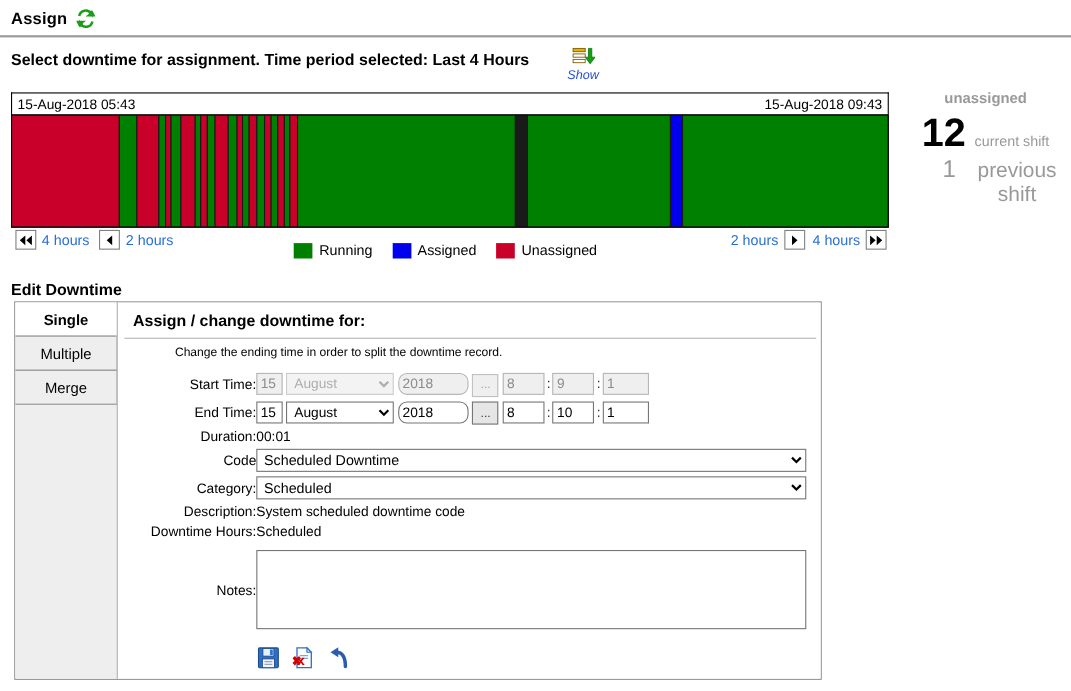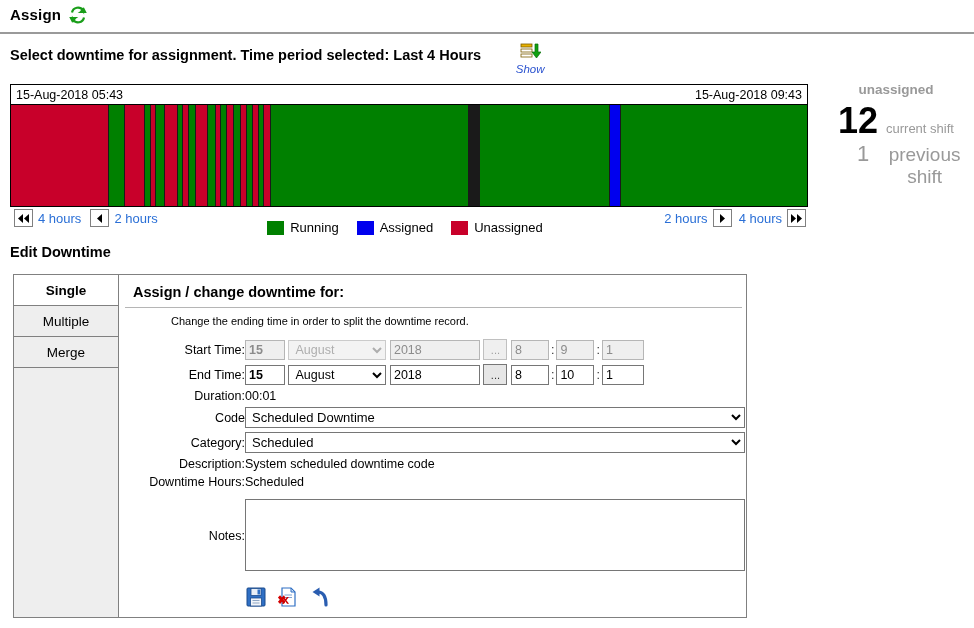--- a/index.html
+++ b/index.html
@@ -9,23 +9,23 @@
     background: #ffffff;
     font-family: "Liberation Sans", sans-serif;
     font-size: 13px;
     color: #000000;
     overflow: hidden;
   }
 
   
   #page-title-bar {
     display: flex;
-    align-items: flex-start;
+    align-items: flex-end;
     gap: 8px;
-    padding: 6px 0 14px 10px;
+    padding: 6px 0 6px 10px;
     border-bottom: 2px solid #9a9a9a;
     height: 34px;
   }
   #page-title-bar .title {
     font-weight: bold;
     font-size: 15px;
     letter-spacing: .2px;
   }
   .refresh-icon { width: 18px; height: 18px; display: block; }
 
@@ -170,35 +170,35 @@
   }
   #stat-previous-label {
     color: #999999;
     font-size: 19px;
     margin-left: 8px;
   }
 
   
   #edit-heading {
     position: absolute;
-    left: 10px; top: 244px;
+    left: 10px; top: 256px;
     font-weight: bold;
     font-size: 14.5px;
   }
   #edit-panel {
     position: absolute;
     left: 13px; top: 274px;
     width: 734px;
     height: 344px;
     display: flex;
     border: 1px solid #808080;
     background: #fff;
   }
   #tab-column {
-    width: 105px;
+    width: 93px;
     border-right: 1px solid #808080;
     background: #eeeeee;
     display: flex;
     flex-direction: column;
   }
   .tab {
     height: 31px;
     display: flex; align-items: center; justify-content: center;
     border-bottom: 1px solid #808080;
     cursor: pointer;
@@ -251,22 +251,22 @@
     font-size: 12.5px;
     background: #fff;
     color: #000;
     padding: 0 2px;
   }
   select.sel[disabled] {
     background: #efefef;
     color: #8c8c8c;
     border-color: #b6b6b6;
   }
-  .w-day  { width: 40px; font-weight: bold; }
-  .w-year { width: 90px; }
+  .w-day  { width: 24px; }
+  .w-year { width: 64px; border-radius: 8px; }
   .w-mon  { width: 98px; }
   .w-h    { width: 38px; }
   .w-m    { width: 38px; }
   .w-s    { width: 42px; }
   button.dots {
     width: 24px; height: 21px;
     border: 1px solid #767676;
     background: #e6e6e6;
     font-size: 11px;
     line-height: 10px;

